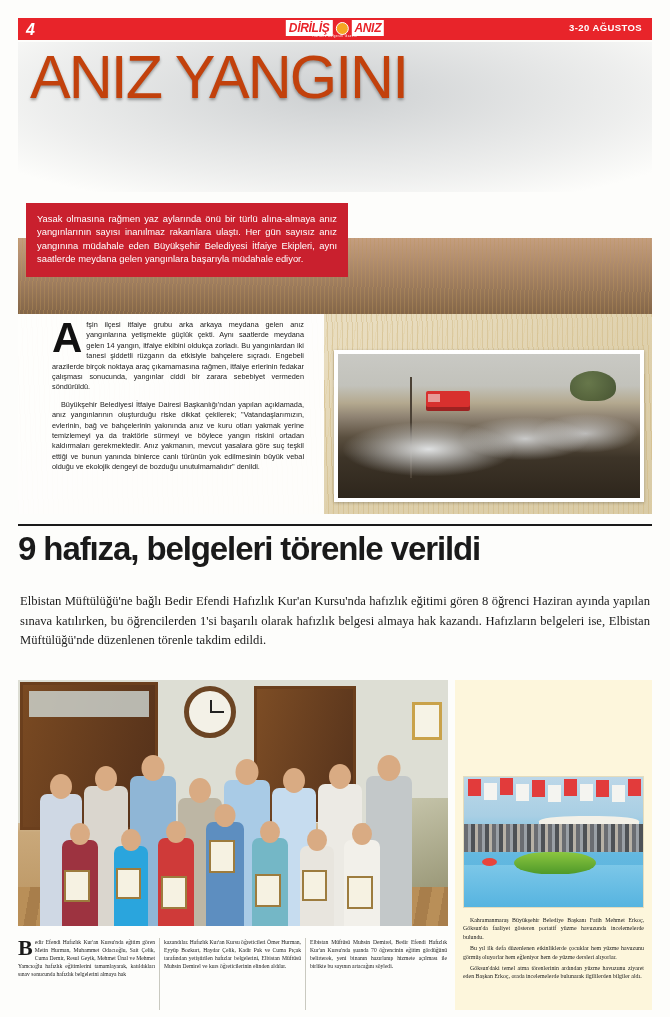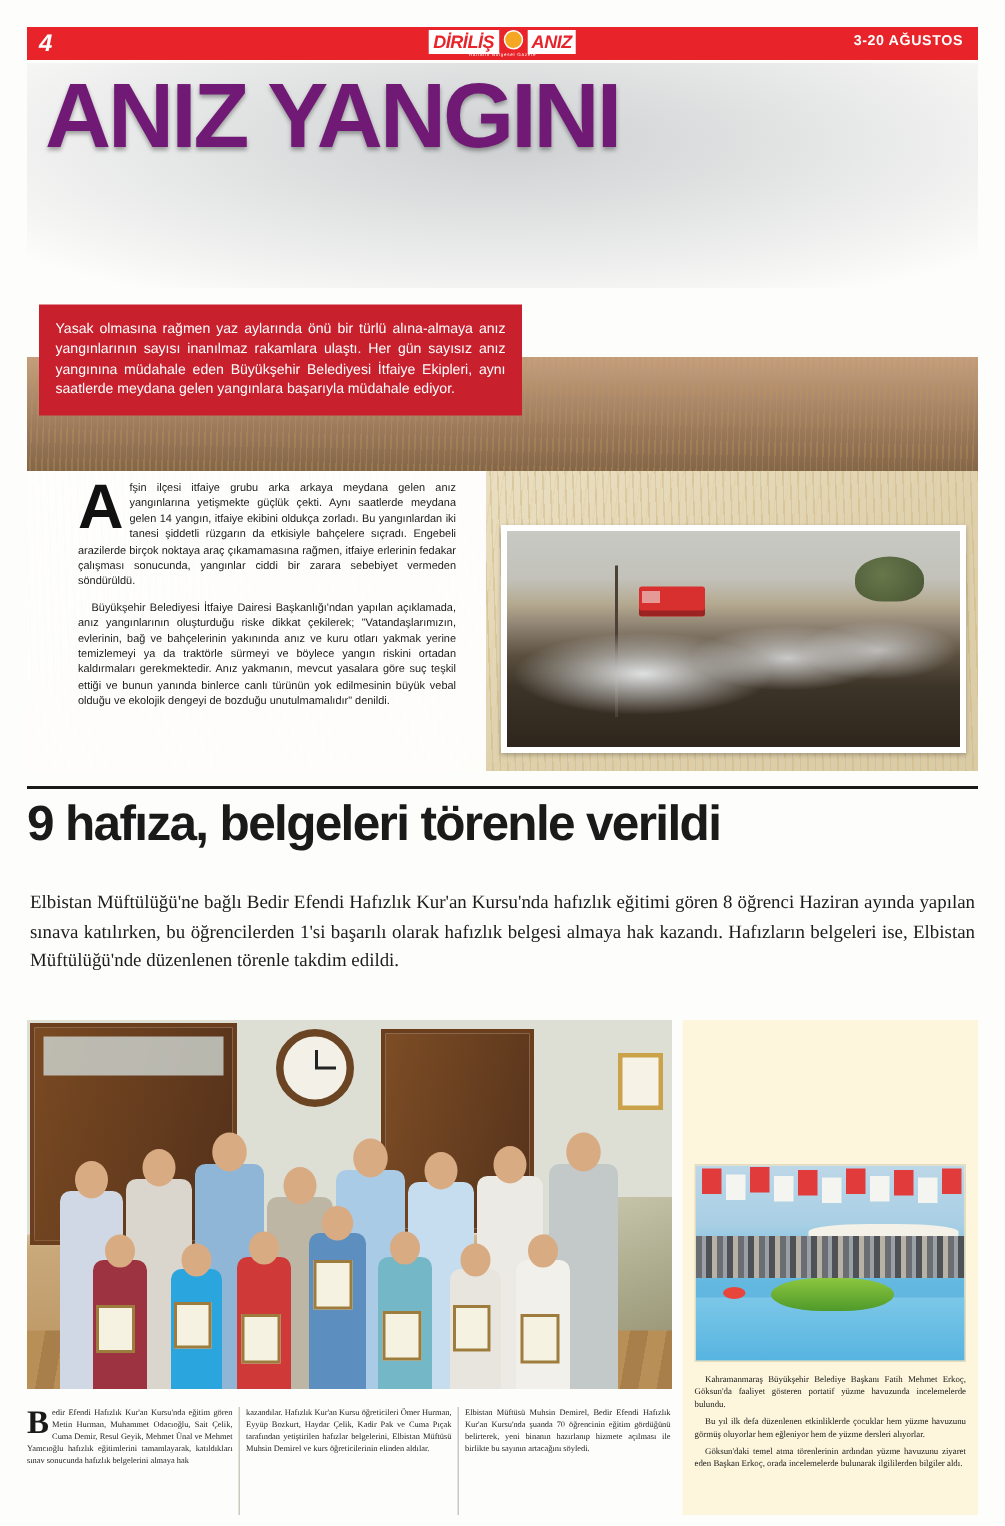--- a/index.html
+++ b/index.html
@@ -7,21 +7,21 @@
     width:670px;height:1017px;overflow:hidden;
     background:#ffffff;
     font-family:"Liberation Sans", sans-serif;
     -webkit-font-smoothing:antialiased;
   }
   .page{position:relative;width:670px;height:1017px;background:#fdfdfb;}
 
   
   .topbar{position:absolute;left:18px;top:18px;width:634px;height:22px;background:#e8242a;}
   .pagenum{position:absolute;left:8px;top:2px;color:#fff;font-weight:bold;font-size:16px;font-style:italic;line-height:20px;}
-  .masthead{position:absolute;left:50%;top:2px;transform:translateX(-50%);display:flex;align-items:flex-start;gap:3px;}
+  .masthead{position:absolute;left:50%;top:2px;transform:translateX(-50%);display:flex;align-items:center;gap:3px;}
   .mh-word{background:#fff;color:#e8242a;font-weight:bold;font-size:12px;letter-spacing:-0.3px;padding:1px 3px;font-style:italic;}
   .mh-dot{width:11px;height:11px;border-radius:50%;background:#f5a623;border:1px solid #fff;}
   .mh-sub{position:absolute;left:50%;top:14px;transform:translateX(-50%);font-size:3px;color:#fff;letter-spacing:.5px;white-space:nowrap;}
   .datetxt{position:absolute;right:10px;top:4px;color:#fff;font-weight:bold;font-size:9.5px;letter-spacing:.4px;}
 
   
   .hero{position:absolute;left:18px;top:42px;width:634px;height:272px;overflow:hidden;}
   .hero-img{position:absolute;inset:0;
     background:
       radial-gradient(ellipse 300px 90px at 22% 74%, rgba(255,170,40,.95) 0%, rgba(235,110,25,.6) 45%, rgba(170,70,20,0) 78%),
@@ -36,21 +36,21 @@
   }
   .hero-grass{position:absolute;left:0;right:0;bottom:0;height:76px;
     background:
       repeating-linear-gradient(92deg, rgba(190,150,90,.35) 0px, rgba(190,150,90,.35) 1px, rgba(0,0,0,0) 1px, rgba(0,0,0,0) 4px),
       linear-gradient(to bottom, rgba(150,80,25,.55), rgba(110,75,40,.85));
   }
   .hero-smoke{position:absolute;left:0;top:0;right:0;height:150px;
     background:radial-gradient(ellipse 420px 120px at 50% 35%, rgba(200,203,205,.9), rgba(190,193,196,.25) 70%, rgba(190,193,196,0));}
 
   .headline1{position:absolute;left:30px;top:48px;width:610px;
-    color:#701a75;font-weight:bold;font-size:61px;line-height:58px;letter-spacing:-2px;
+    color:#c2410c;font-weight:normal;font-size:61px;line-height:58px;letter-spacing:-2px;
     font-family:"Liberation Sans", sans-serif;
     text-shadow:0 2px 3px rgba(0,0,0,.35);}
   .headline2{position:absolute;left:46px;top:112px;width:600px;text-align:right;
     color:#ffffff;font-weight:bold;font-size:58px;line-height:56px;letter-spacing:-2px;
     text-shadow:0 2px 4px rgba(0,0,0,.45);}
 
   .summary{position:absolute;left:26px;top:203px;width:322px;background:#c9202e;
     padding:9px 11px 11px 11px;box-sizing:border-box;}
   .summary p{margin:0;color:#ffffff;font-size:9.4px;line-height:13.4px;text-align:justify;}
   .summary .lead{font-weight:normal;}

